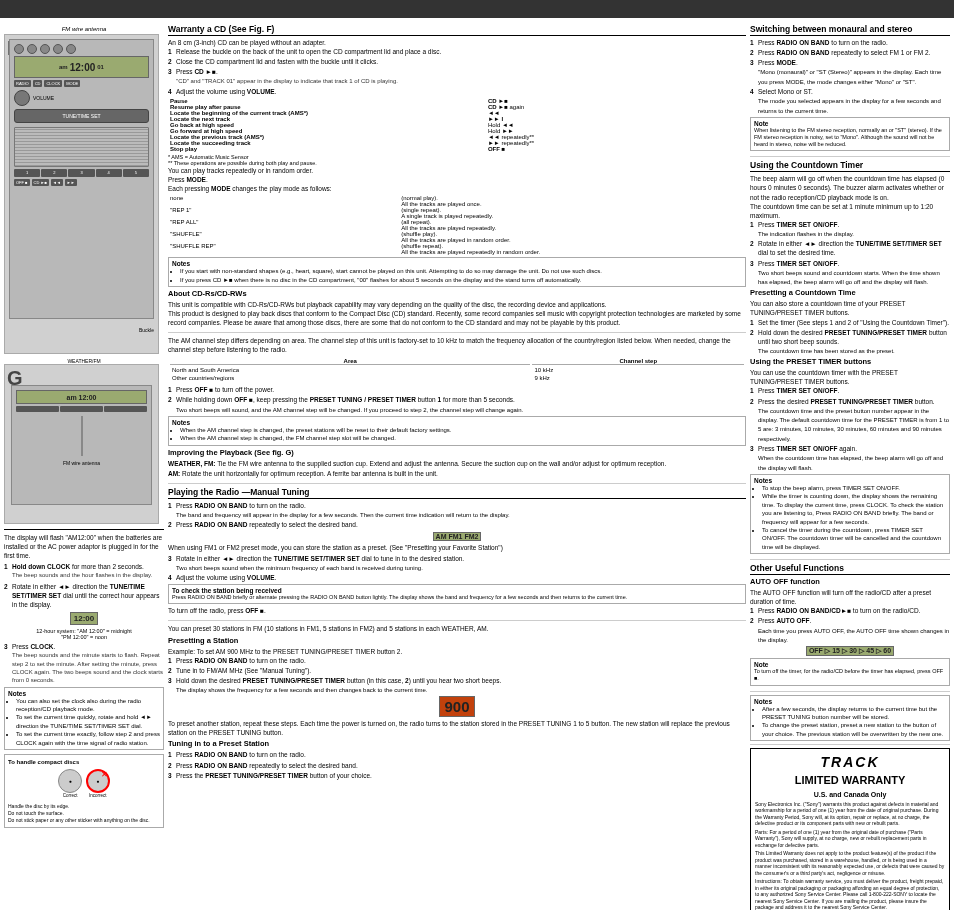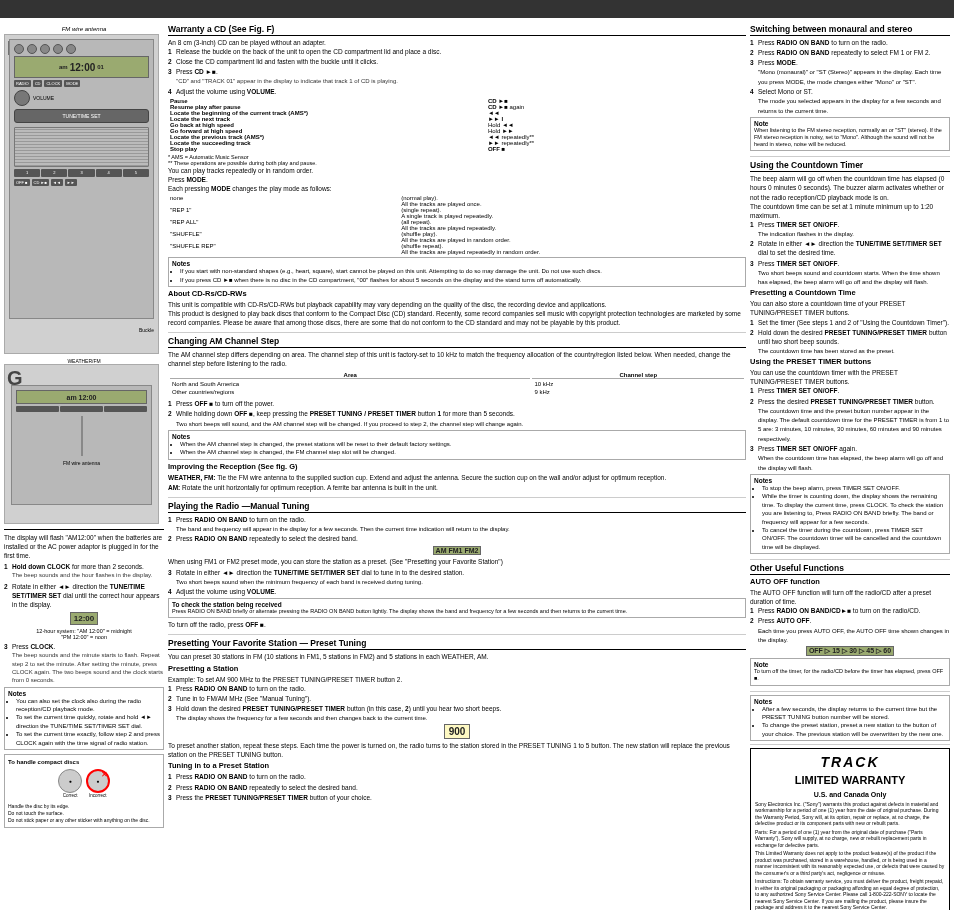--- a/index.html
+++ b/index.html
@@ -508,21 +508,20 @@
 
         <div class="section-heading-sm">About CD-Rs/CD-RWs</div>
         <div class="content-text">This unit is compatible with CD-Rs/CD-RWs but playback capability may vary depending on the quality of the disc, the recording device and applications.</div>
 
         <div class="content-text">This product is designed to play back discs that conform to the Compact Disc (CD) standard. Recently, some record companies sell music with copyright protection technologies are marketed by some record companies. Please be aware that among those discs, there are some that do not conform to the CD standard and may not be playable by this product.</div>
       </div>
 
       <div class="divider"></div>
 
       <div class="section-block">
-        <div class="section-heading">Changing AM Channel Step</div>
         <div class="content-text">The AM channel step differs depending on area. The channel step of this unit is factory-set to 10 kHz to match the frequency allocation of the country/region listed below. When needed, change the channel step before listening to the radio.</div>
 
         <table class="area-table">
           <thead>
             <tr>
               <th>Area</th>
               <th>Channel step</th>
             </tr>
           </thead>
           <tbody>
@@ -542,21 +541,21 @@
           <li><span class="n">2</span>While holding down <span class="bold">OFF ■</span>, keep pressing the <span class="bold">PRESET TUNING / PRESET TIMER</span> button <span class="bold">1</span> for more than 5 seconds.<br><span style="font-size:6px;">Two short beeps will sound, and the AM channel step will be changed. If you proceed to step 2, the channel step will change again.</span></li>
         </ol>
         <div class="notes-box">
           <div class="notes-title">Notes</div>
           <ul class="bullets">
             <li>When the AM channel step is changed, the preset stations will be reset to their default factory settings.</li>
             <li>When the AM channel step is changed, the FM channel step slot will be changed.</li>
           </ul>
         </div>
 
-        <div class="section-heading-sm">Improving the Reception (See fig. G)</div>
+        <div class="section-heading-sm">Improving the Playback (See fig. G)</div>
         <div style="font-size:6.5px; line-height:1.4;">
           <span class="bold">WEATHER, FM: </span>
           <span>Tie the FM wire antenna to the supplied suction cup. Extend and adjust the antenna. Secure the suction cup on the wall and/or adjust for optimum reception.</span>
         </div>
         <div style="font-size:6.5px; line-height:1.4; margin-top:1px;">
           <span class="bold">AM: </span>
           <span>Rotate the unit horizontally for optimum reception. A ferrite bar antenna is built in the unit.</span>
         </div>
       </div>
 
@@ -583,34 +582,33 @@
         <div class="notes-box">
           <div class="notes-title">To check the station being received</div>
           <div class="notes-text">Press RADIO ON BAND briefly or alternate pressing the RADIO ON BAND button lightly. The display shows the band and frequency for a few seconds and then returns to the current time.</div>
         </div>
         <div class="content-text">To turn off the radio, press <span class="bold">OFF ■</span>.</div>
       </div>
 
       <div class="divider"></div>
 
       <div class="section-block">
-        <div class="section-heading">Presetting Your Favorite Station — Preset Tuning</div>
         <div class="content-text">You can preset 30 stations in FM (10 stations in FM1, 5 stations in FM2) and 5 stations in each WEATHER, AM.</div>
 
         <div class="section-heading-sm">Presetting a Station</div>
         <div class="content-text">Example: To set AM 900 MHz to the PRESET TUNING/PRESET TIMER button 2.</div>
 
         <ol class="num-list">
           <li><span class="n">1</span>Press <span class="bold">RADIO ON BAND</span> to turn on the radio.</li>
           <li><span class="n">2</span>Tune in to FM/AM MHz (See "Manual Tuning").</li>
           <li><span class="n">3</span>Hold down the desired <span class="bold">PRESET TUNING/PRESET TIMER</span> button (in this case, <span class="bold">2</span>) until you hear two short beeps.<br><span style="font-size:6px;">The display shows the frequency for a few seconds and then changes back to the current time.</span></li>
         </ol>
 
         <div style="text-align:center;margin:2px 0;">
-          <div style="display:inline-block;background:#fef9c3;border:1px solid #666;padding:1px 4px;font-size:10px;font-weight:bold;color:#222;">900</div>
+          <div style="display:inline-block;background:#c2410c;border:1px solid #666;padding:1px 4px;font-size:15px;font-weight:bold;color:#222;">900</div>
         </div>
 
         <div class="content-text">To preset another station, repeat these steps. Each time the power is turned on, the radio turns to the station stored in the PRESET TUNING 1 to 5 button. The new station will replace the previous station on the PRESET TUNING button.</div>
 
         <div class="section-heading-sm">Tuning in to a Preset Station</div>
         <ol class="num-list">
           <li><span class="n">1</span>Press <span class="bold">RADIO ON BAND</span> to turn on the radio.</li>
           <li><span class="n">2</span>Press <span class="bold">RADIO ON BAND</span> repeatedly to select the desired band.</li>
           <li><span class="n">3</span>Press the <span class="bold">PRESET TUNING/PRESET TIMER</span> button of your choice.</li>
         </ol>

